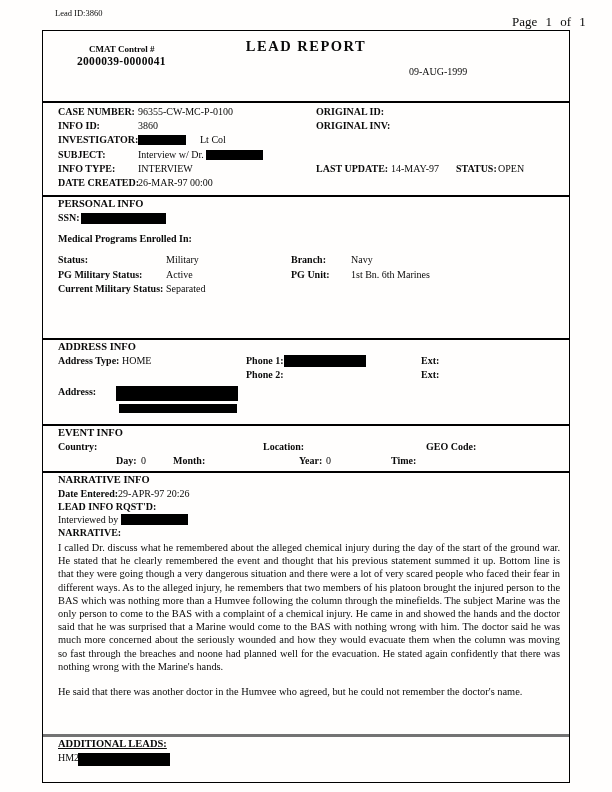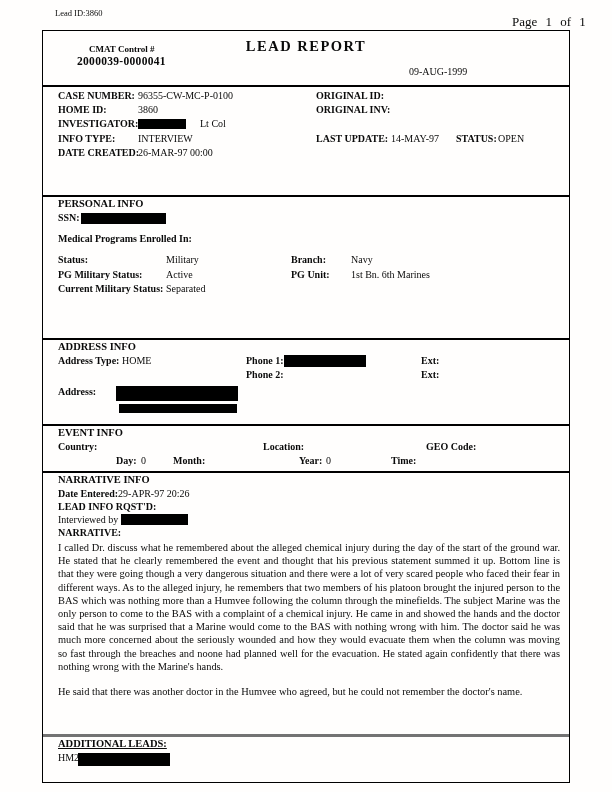--- a/index.html
+++ b/index.html
@@ -12,21 +12,21 @@
   .corner-tr { position:absolute; left:512px; top:14px; font-size:13px; word-spacing:5px; }
 
   .page-box { position:absolute; left:42px; top:30px; width:528px; height:753px; border:1.3px solid #000; }
 
   .hdr-cmat-label { position:absolute; left:46px; top:13px; font-size:9px; font-weight:bold; }
   .hdr-cmat-value { position:absolute; left:34px; top:24px; font-size:11.5px; font-weight:bold; letter-spacing:.3px; }
   .hdr-title { position:absolute; left:0; width:100%; top:7px; text-align:center; font-size:14.5px; font-weight:bold; letter-spacing:1.5px; }
   .hdr-date { position:absolute; left:366px; top:35px; font-size:10px;text-align:center; }
 
   .sec { position:absolute; left:0; width:100%; border-top:2.6px solid #000; }
-  .sec-case { top:54px; padding-top:2px; }
+  .sec-case { top:70px; padding-top:2px; }
   .sec-personal { top:164px; }
   .sec-address { top:307px; }
   .sec-event { top:393px; }
   .sec-narrative { top:440px; }
   .sec-additional { top:703px; border-top:3px solid #737373; }
 
   .sec-title { font-size:10.5px; font-weight:bold; padding:1px 0 0 15px; height:14px; }
   .row { display:flex; align-items:baseline; font-size:10px; line-height:14.2px; height:14.2px; padding-left:15px; white-space:nowrap; }
   .row span { display:block; }
   .b { font-weight:bold; }
@@ -55,28 +55,33 @@
     <div class="hdr-cmat-value">2000039-0000041</div>
     <div class="hdr-date">09-AUG-1999</div>
 
     <section class="sec sec-case">
       <div class="row">
         <span class="b" style="width:80px">CASE NUMBER:</span>
         <span style="width:178px">96355-CW-MC-P-0100</span>
         <span class="b">ORIGINAL ID:</span>
       </div>
       <div class="row">
-        <span class="b" style="width:80px">HOME ID:</span>
+        <span class="b" style="width:80px">INFO ID:</span>
         <span style="width:178px">3860</span>
         <span class="b">ORIGINAL INV:</span>
       </div>
       <div class="row">
         <span class="b" style="width:80px">INVESTIGATOR:</span>
         <span class="redact" style="width:48px;height:10px"></span>
         <span style="margin-left:14px">Lt Col</span>
+      </div>
+      <div class="row">
+        <span class="b" style="width:80px">SUBJECT:</span>
+        <span>Interview w/ Dr.</span>
+        <span class="redact" style="width:57px;height:10px;margin-left:2px"></span>
       </div>
       <div class="row">
         <span class="b" style="width:80px">INFO TYPE:</span>
         <span style="width:178px">INTERVIEW</span>
         <span class="b" style="width:75px">LAST UPDATE:</span>
         <span style="width:65px">14-MAY-97</span>
         <span class="b" style="width:42px">STATUS:</span>
         <span>OPEN</span>
       </div>
       <div class="row">

